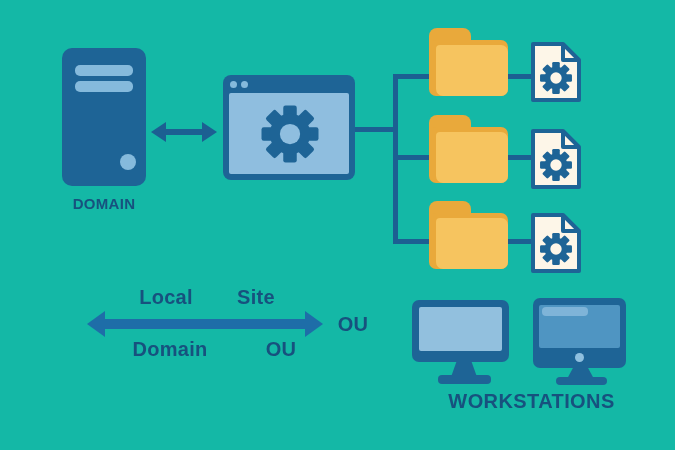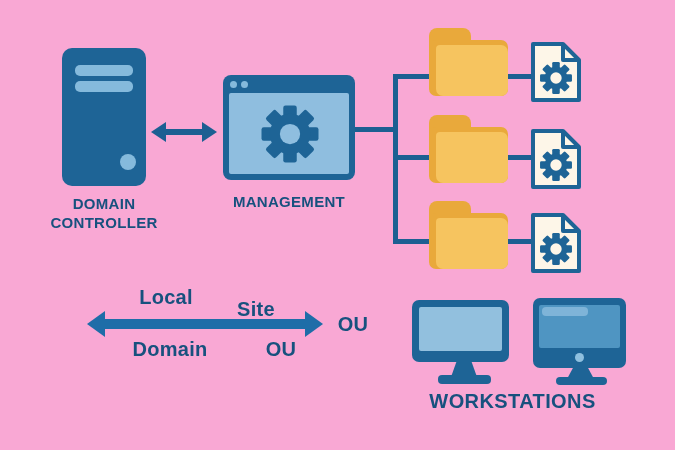--- a/index.html
+++ b/index.html
@@ -1,19 +1,19 @@
 <!DOCTYPE html>
 <html><head>
 <meta charset="utf-8">
 <style>
   html,body{margin:0;padding:0;}
   .stage{
     position:relative;
     width:675px;height:450px;
-    background:#f9a8d4;
+    background:#14b8a6;
     font-family:"Liberation Sans", sans-serif;
     overflow:hidden;
   }
   .abs{position:absolute;}
   .label{
     color:#17517E;
     font-weight:700;
     text-align:center;
     letter-spacing:0.3px;
     line-height:19px;
@@ -94,37 +94,35 @@
   <div class="abs line conn-b2"></div>
   <div class="abs line conn-b3"></div>
 
   <div class="abs server-body">
     <div class="abs server-bar" style="top:17px"></div>
     <div class="abs server-bar" style="top:33px"></div>
     <div class="abs server-dot"></div>
   </div>
   <div class="abs label" style="left:30px;top:194px;width:148px">
     <div>DOMAIN</div>
-    <div>CONTROLLER</div>
   </div>
 
   <div class="abs harrow-shaft"></div>
   <div class="abs tri harrow-left"></div>
   <div class="abs tri harrow-right"></div>
 
   <div class="abs win-frame">
     <div class="abs win-dot" style="left:7px"></div>
     <div class="abs win-dot" style="left:18px"></div>
     <div class="abs win-body"></div>
   </div>
   <svg class="abs gpmc-gear" width="60" height="60" viewBox="-40 -40 80 80" style="color:#1E6496;--gear-hole:#8FBEDF">
     <use href="#gear"></use>
   </svg>
   <div class="abs label" style="left:215px;top:192px;width:148px;line-height:20px">
-    <div>MANAGEMENT</div>
   </div>
 
   <div class="abs folder" style="top:28px">
     <div class="folder-tab"></div>
     <div class="folder-back"></div>
     <div class="folder-front"></div>
   </div>
   <div class="abs folder" style="top:115px">
     <div class="folder-tab"></div>
     <div class="folder-back"></div>
@@ -146,21 +144,21 @@
     <path d="M34 3 V19 H50" fill="none" stroke="#1E6496" stroke-width="4" stroke-linejoin="round"></path>
     <use href="#gear" transform="translate(27,37) scale(0.42)" style="color:#1E6496;--gear-hole:#FDF6E8"></use>
   </svg>
   <svg class="abs doc" style="top:212px" viewBox="0 0 54 62">
     <path d="M4 3 H34 L50 19 V59 H4 Z" fill="#FDF6E8" stroke="#1E6496" stroke-width="4" stroke-linejoin="round"></path>
     <path d="M34 3 V19 H50" fill="none" stroke="#1E6496" stroke-width="4" stroke-linejoin="round"></path>
     <use href="#gear" transform="translate(27,37) scale(0.42)" style="color:#1E6496;--gear-hole:#FDF6E8"></use>
   </svg>
 
   <div class="abs label scope-label" style="left:126px;top:286px;width:80px">Local</div>
-  <div class="abs label scope-label" style="left:216px;top:298px;width:80px">Site</div>
+  <div class="abs label scope-label" style="left:216px;top:286px;width:80px">Site</div>
   <div class="abs axis-shaft"></div>
   <div class="abs tri axis-left"></div>
   <div class="abs tri axis-right"></div>
   <div class="abs label scope-label" style="left:120px;top:338px;width:100px">Domain</div>
   <div class="abs label scope-label" style="left:251px;top:338px;width:60px">OU</div>
   <div class="abs label scope-label" style="left:328px;top:313px;width:50px">OU</div>
 
   <div class="abs mon1-frame">
     <div class="abs mon1-screen"></div>
   </div>
@@ -168,15 +166,15 @@
   <div class="abs mon1-base"></div>
 
   <div class="abs mon2-body">
     <div class="abs mon2-screen"></div>
     <div class="abs mon2-glare"></div>
     <div class="abs mon2-btn"></div>
   </div>
   <div class="abs mon2-stand"></div>
   <div class="abs mon2-base"></div>
 
-  <div class="abs label" style="left:420px;top:392px;width:185px;font-size:20px;letter-spacing:0.4px">WORKSTATIONS</div>
+  <div class="abs label" style="left:439px;top:392px;width:185px;font-size:20px;letter-spacing:0.4px">WORKSTATIONS</div>
 
 </div>
 
 </body></html>

